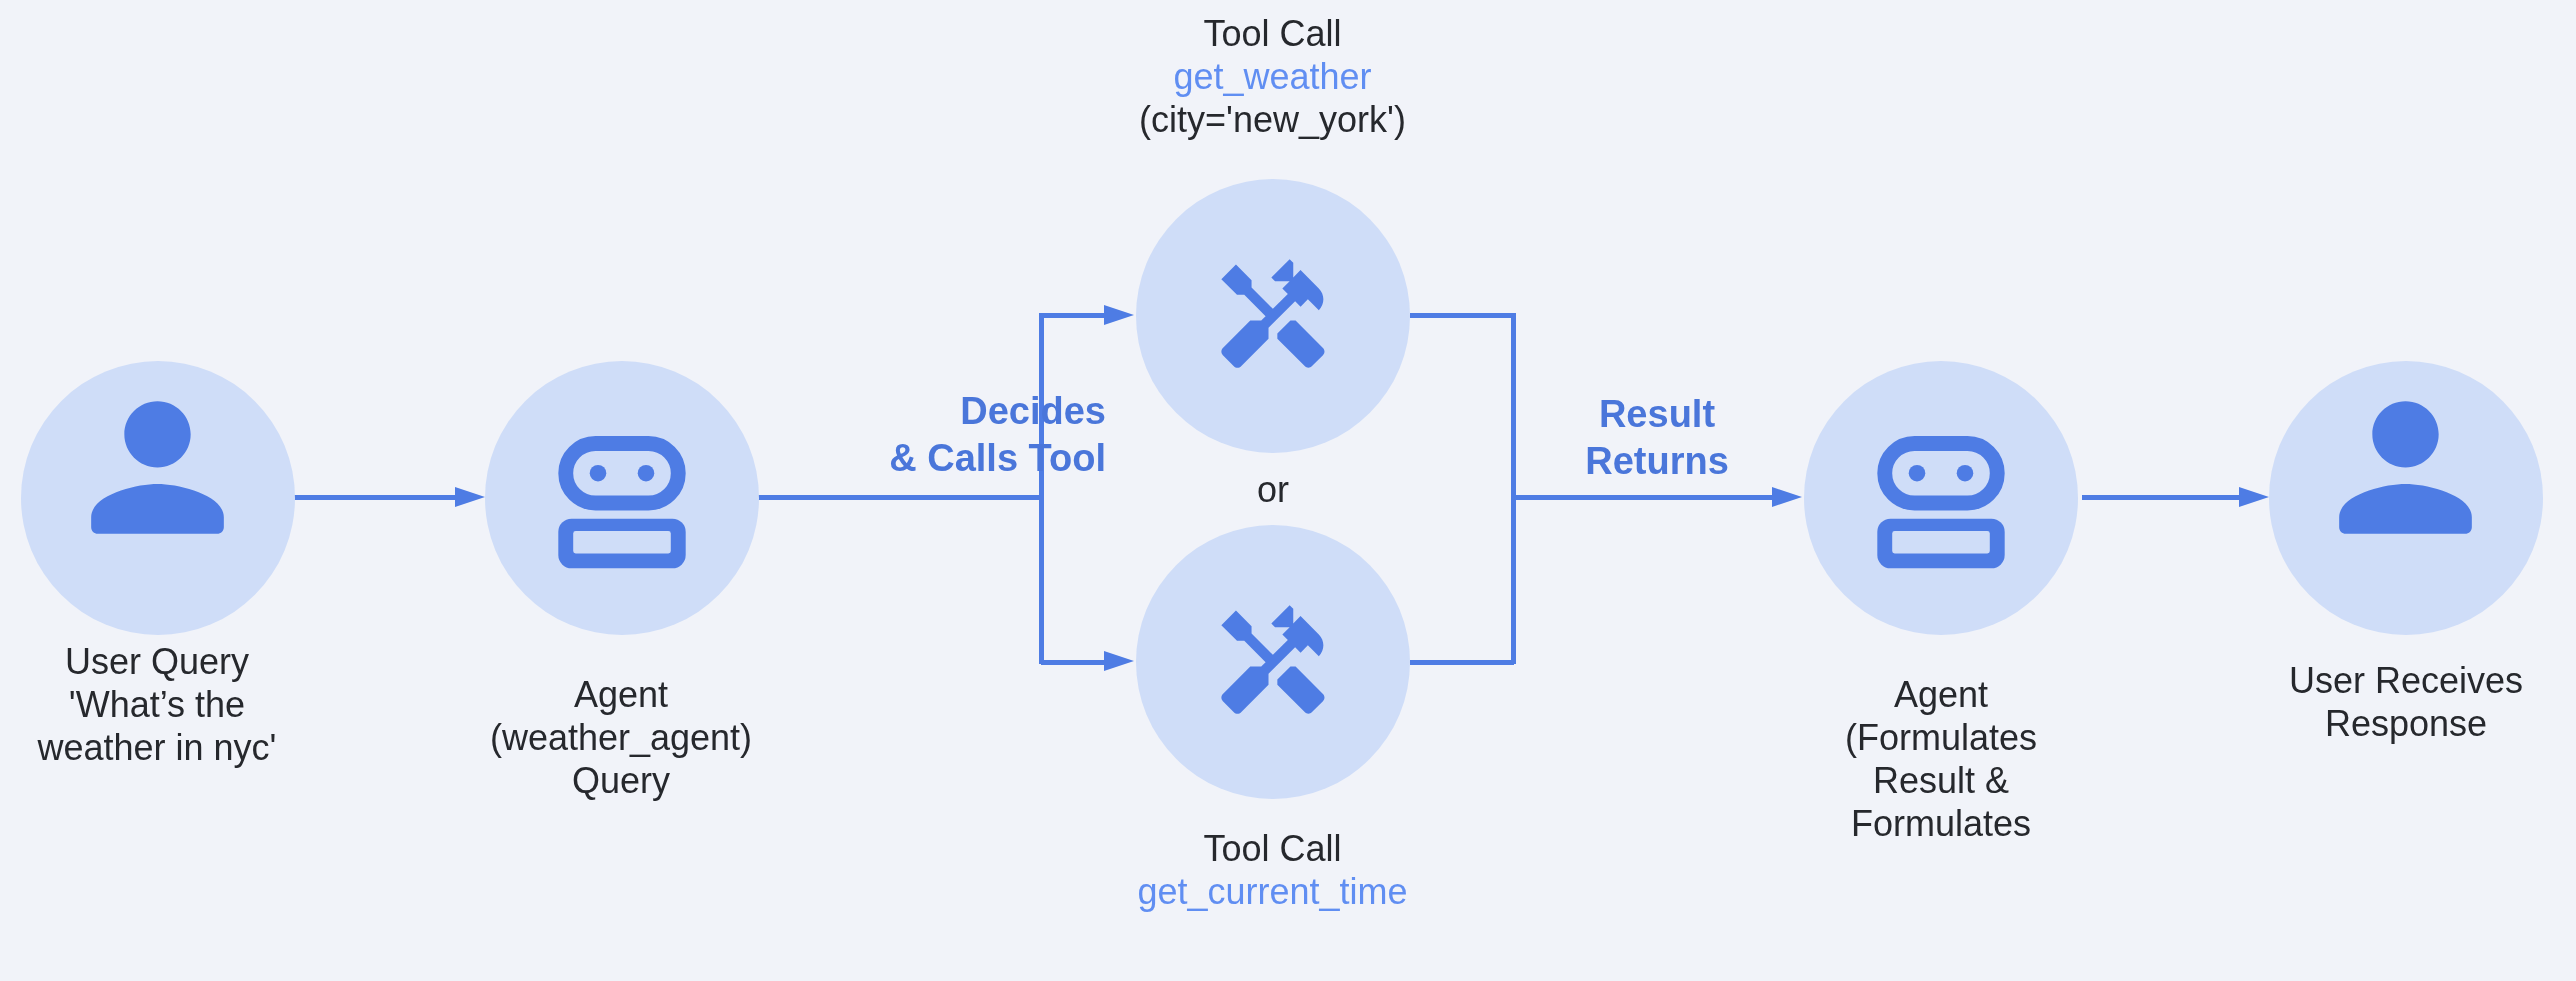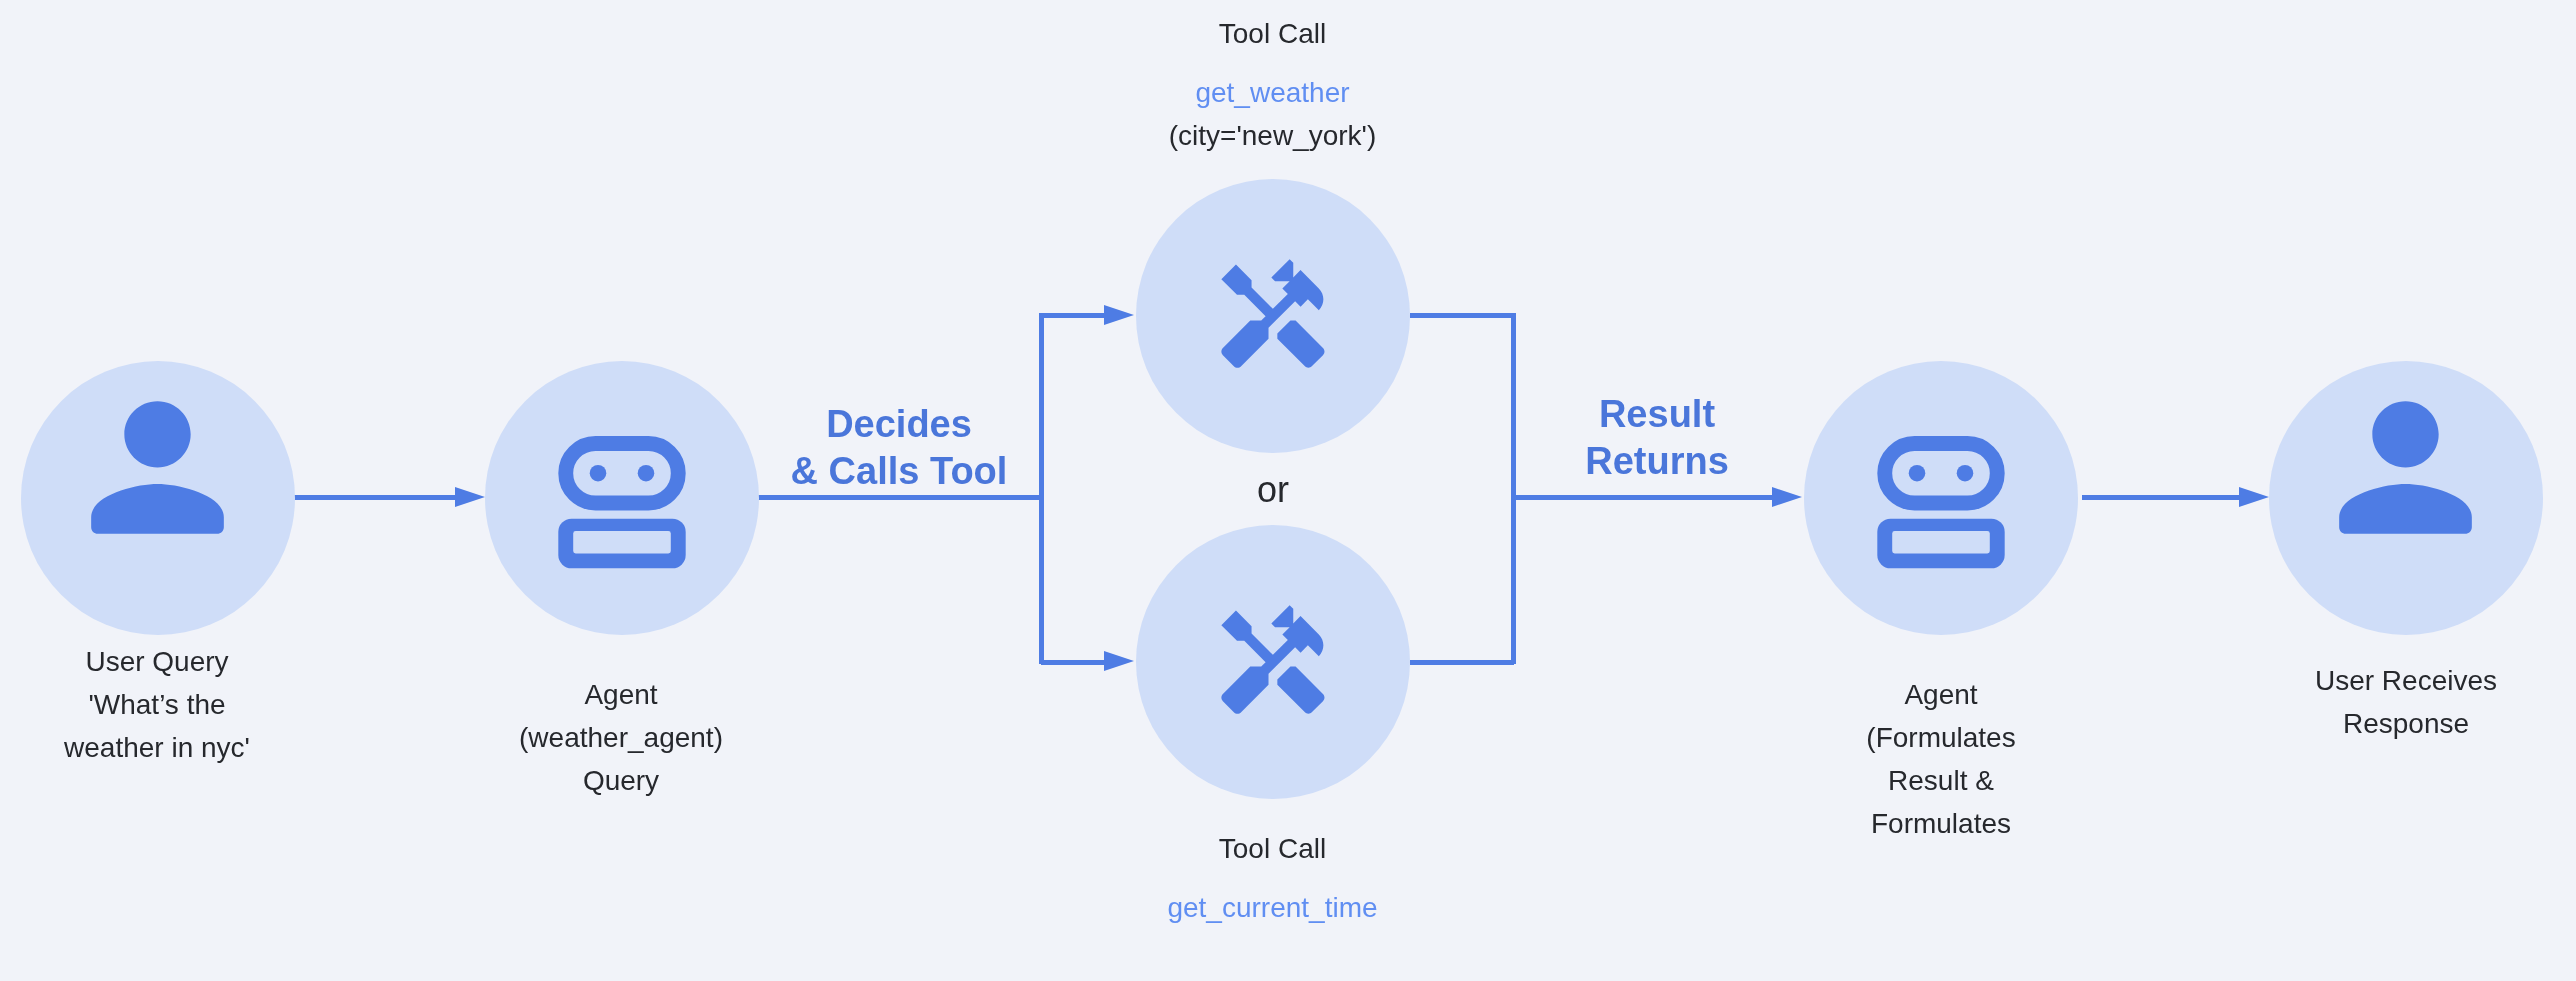--- a/index.html
+++ b/index.html
@@ -31,23 +31,23 @@
   .v-line{position:absolute;width:5px;background:var(--line);}
   .arrow-head{
     position:absolute;width:0;height:0;
     border-top:10.8px solid transparent;
     border-bottom:10.8px solid transparent;
     border-left:30px solid var(--line);
   }
 
   .node-label{
     position:absolute;text-align:center;
-    font-size:28px;line-height:43px;color:var(--dark);
+    font-size:36px;line-height:43px;color:var(--dark);
   }
-  .node-label .tool-name{color:var(--tool-name);margin-top:16px;}
+  .node-label .tool-name{color:var(--tool-name);}
   .edge-label{
     position:absolute;text-align:center;
     font-size:38px;line-height:47px;font-weight:700;color:var(--edge-label);
   }
   .or-label{
     position:absolute;text-align:center;
     font-size:36px;line-height:38px;color:var(--dark);
   }
 </style>
 </head>
@@ -96,21 +96,21 @@
       <rect x="0" y="100" width="154" height="60" rx="16" fill="currentColor"></rect>
       <rect x="18" y="115" width="118" height="27" rx="3" fill="var(--circle)"></rect>
     </svg>
   </div>
   <div class="node-label" style="left:414px;top:673px;width:414px;">
     <div>Agent</div>
     <div>(weather_agent)</div>
     <div>Query</div>
   </div>
 
-  <div class="edge-label" style="left:692px;top:401px;width:414px;">
+  <div class="edge-label" style="left:692px;top:388px;width:414px;text-align:right;">
     <div>Decides</div>
     <div>&amp; Calls Tool</div>
   </div>
 
   <div class="node-label" style="left:1024px;top:11.6px;width:497px;">
     <div>Tool Call</div>
     <div class="tool-name">get_weather</div>
     <div>(city='new_york')</div>
   </div>
   <div class="circle" style="left:1136px;top:179px;">

